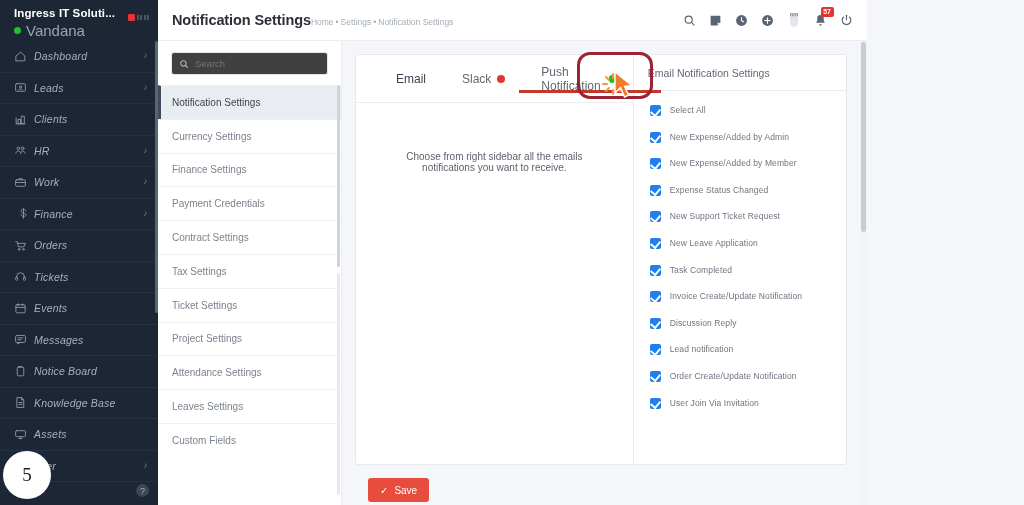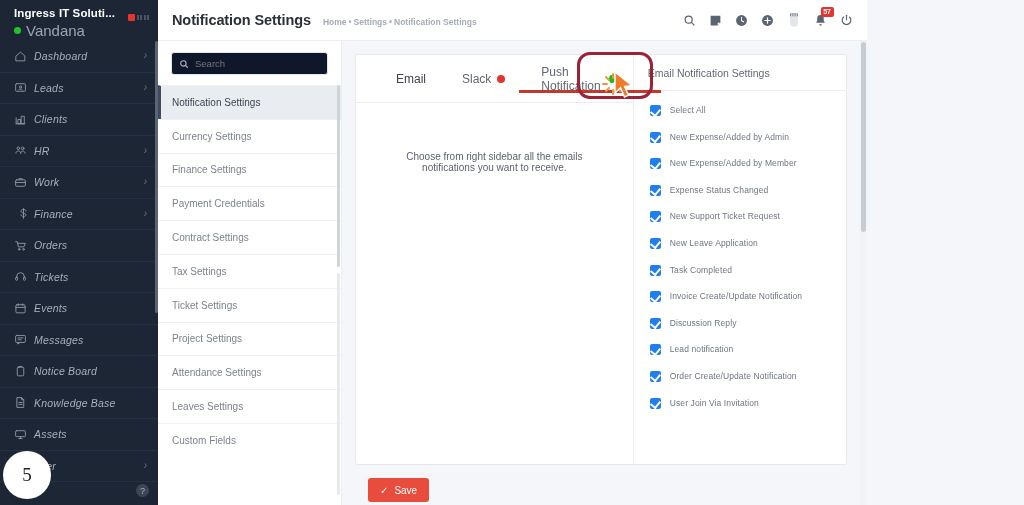--- a/index.html
+++ b/index.html
@@ -79,21 +79,21 @@
 
   
   .main { flex: 1; height: 505px; position: relative; background: #f4f6f9; }
 
   .topbar {
     height: 41px; background: #ffffff; display: flex; align-items: center;
     padding: 0 14px 0 14px; border-bottom: 1px solid #eceef1;
     position: relative;
   }
   .page-title { font-size: 14.5px; font-weight: bold; color: #2b2f38; letter-spacing: -.1px; }
-  .breadcrumb { margin-left: 12px; font-size: 8.5px; color: #a5acb6; padding-top: 3px; font-weight: bold; }
+  .breadcrumb { margin-left: 0; font-size: 8.5px; color: #a5acb6; padding-top: 3px; }
   .breadcrumb .sep { margin: 0 2px; }
   .topbar-right { margin-left: auto; display: flex; align-items: center; gap: 13px; }
   .tb-ico { color: #5b6472; display: flex; align-items: center; cursor: pointer; position: relative; }
   .badge {
     position: absolute; left: 7px; top: -7px;
     background: #e3342f; color: #fff; font-size: 7px; font-weight: bold;
     border-radius: 2px; padding: 1px 2.5px; line-height: 8px;
   }
 
   
@@ -102,21 +102,21 @@
   
   .settings-col {
     width: 184px; flex: 0 0 184px; background: #ffffff;
     position: relative; border-right: 1px solid #eceef1;
     overflow: hidden;
   }
   .search-wrap { padding: 11px 13px 10px 13px; }
   .search-box {
     height: 23px; border: 1px solid #e2e5ea; border-radius: 3px;
     display: flex; align-items: center; padding: 0 7px; gap: 6px;
-    background: #0f172a;
+    background: #404040;
   }
   .search-box input {
     border: 0; outline: 0; font-size: 9.5px; color: #8d949e; flex: 1;
     font-family: "Liberation Sans", sans-serif; background: transparent;
   }
   .search-box .mag { color: #a9b0ba; display: flex; }
   .set-list { list-style: none; }
   .set-item {
     height: 33.8px; display: flex; align-items: center;
     padding: 0 14px; font-size: 10px; color: #7c838e;

